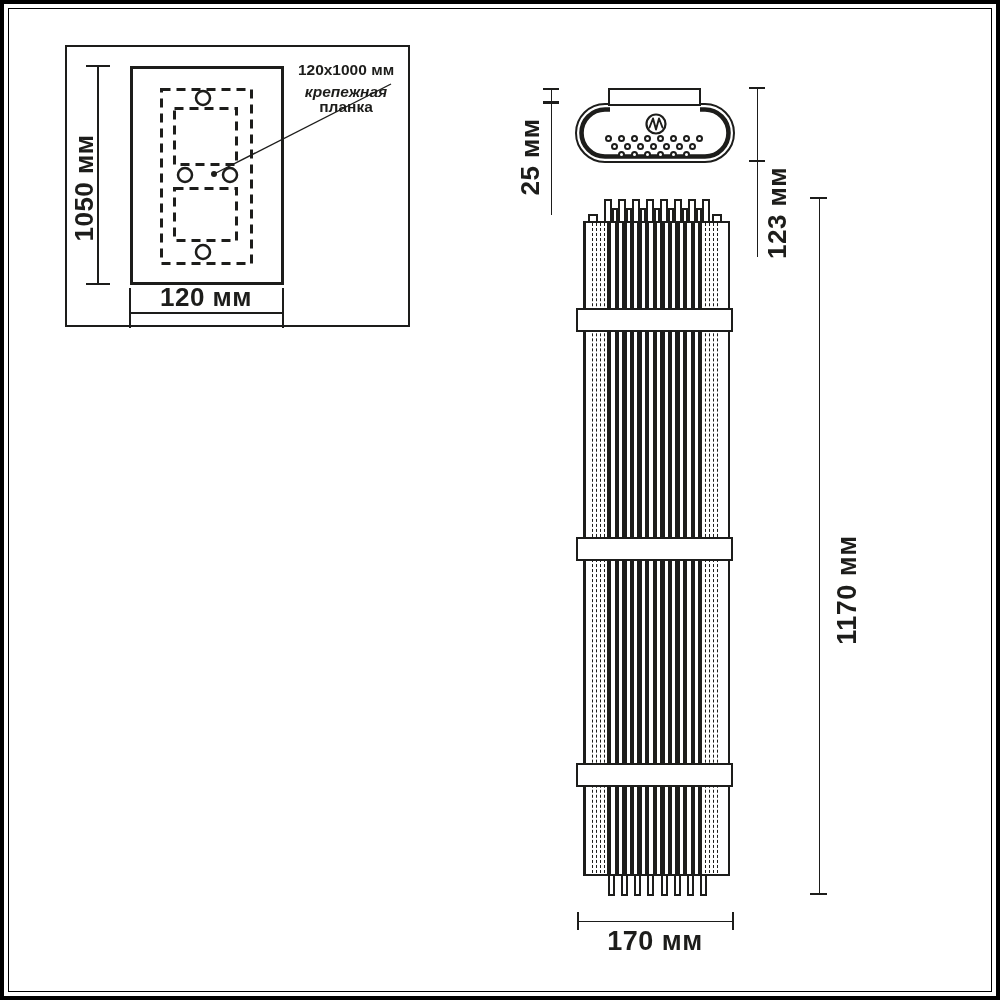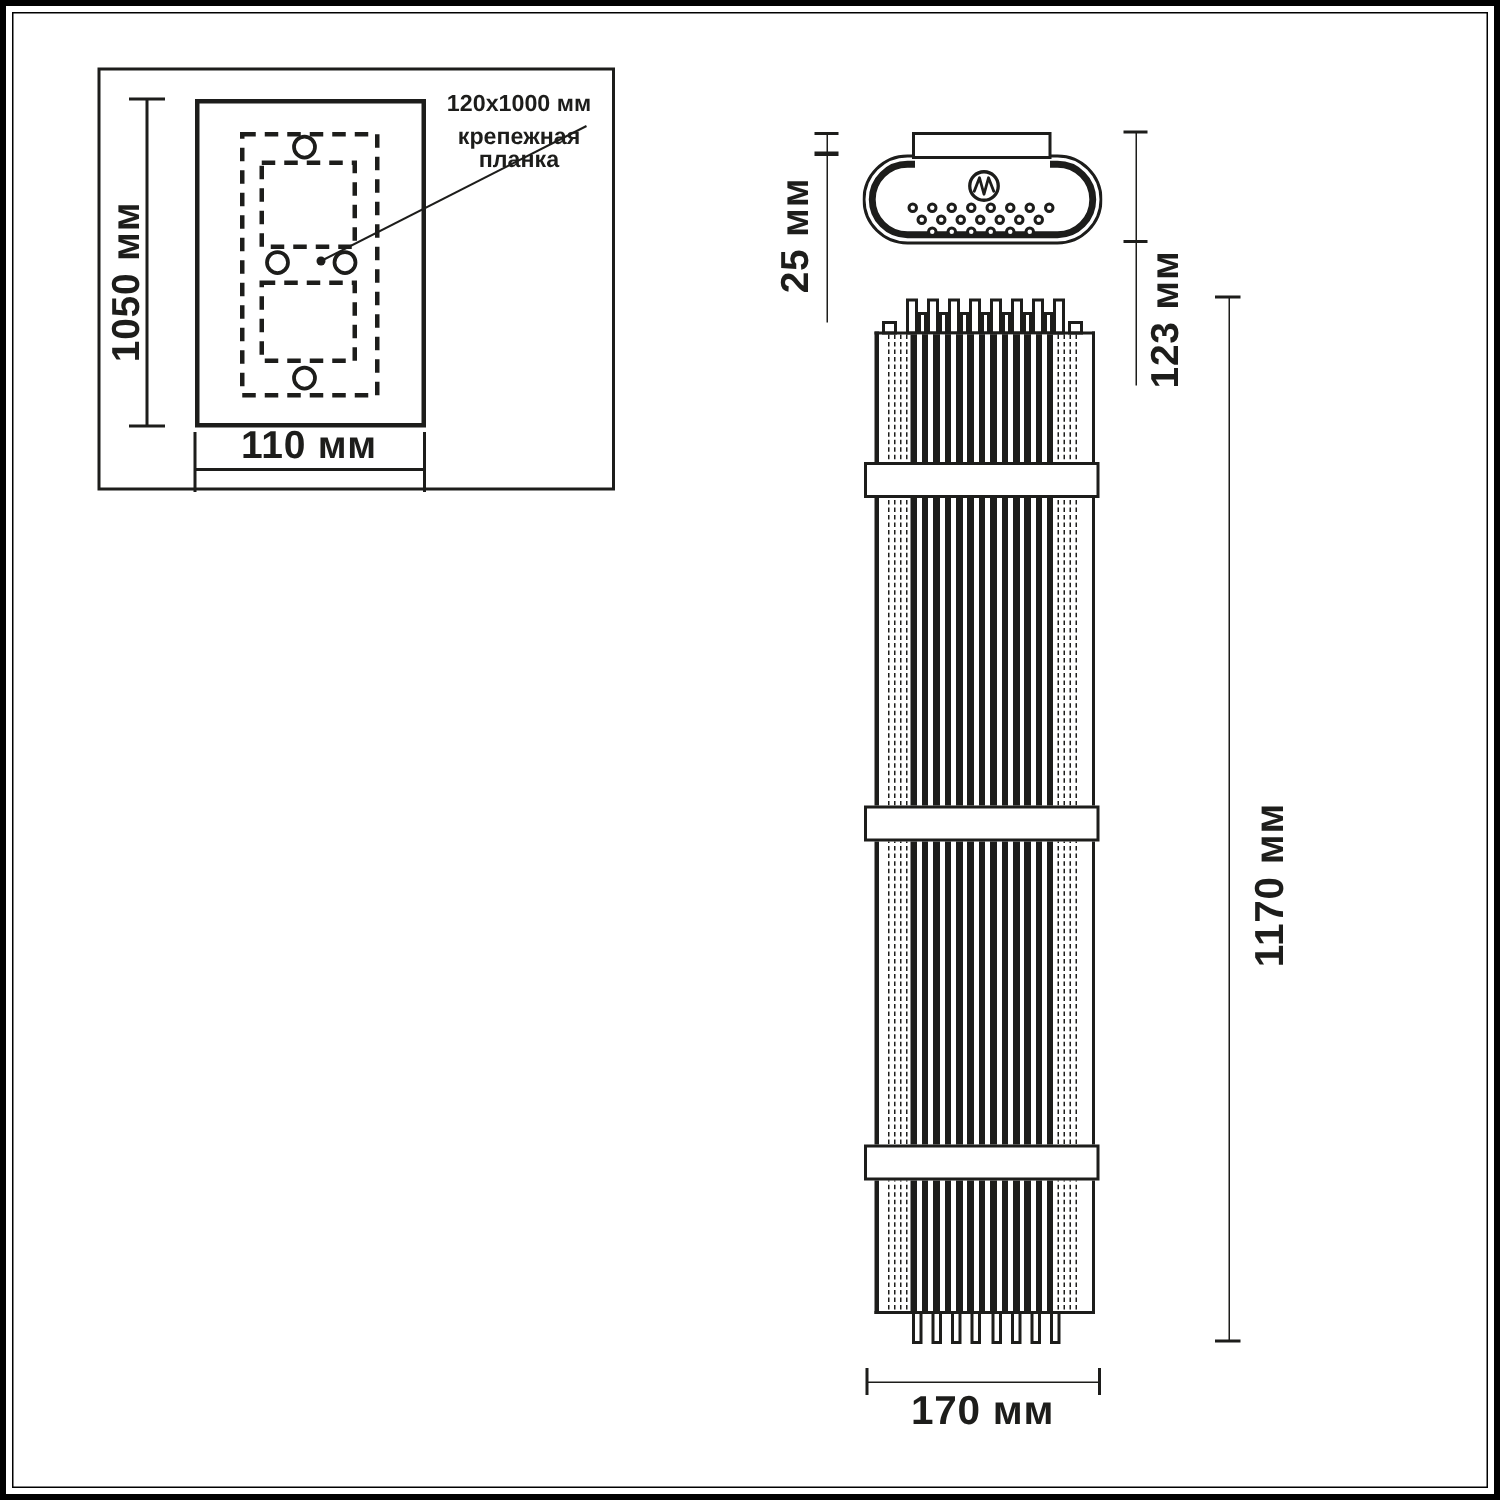--- a/index.html
+++ b/index.html
@@ -40,33 +40,33 @@
     <circle cx="138" cy="53" r="7" fill="#fff" stroke="#1d1d1b" stroke-width="2.5"></circle>
     <circle cx="120" cy="130" r="7" fill="#fff" stroke="#1d1d1b" stroke-width="2.5"></circle>
     <circle cx="165" cy="130" r="7" fill="#fff" stroke="#1d1d1b" stroke-width="2.5"></circle>
     <circle cx="138" cy="207" r="7" fill="#fff" stroke="#1d1d1b" stroke-width="2.5"></circle>
     <circle cx="149" cy="129" r="3" fill="#1d1d1b"></circle>
     <line x1="149" y1="129" x2="326" y2="39" stroke="#1d1d1b" stroke-width="1.4"></line>
   </svg>
 
   <div class="annot">
     <div>120x1000 мм</div>
-    <div style="margin-top:7px;">крепежная</div>
+    <div style="margin-top:7px;font-style:italic;">крепежная</div>
     <div>планка</div>
   </div>
 
   <div class="ln" style="left:97px;top:66px;width:1.5px;height:218px;"></div>
   <div class="ln" style="left:86px;top:64.8px;width:24px;height:2.5px;"></div>
   <div class="ln" style="left:86px;top:282.8px;width:24px;height:2.5px;"></div>
   <div class="vlabel" style="left:84px;top:188px;">1050 мм</div>
 
   <div class="ln" style="left:130px;top:312px;width:153px;height:1.5px;"></div>
   <div class="ln" style="left:129px;top:288px;width:2px;height:40px;"></div>
   <div class="ln" style="left:281.5px;top:288px;width:2px;height:40px;"></div>
-  <div class="hlabel" style="left:206px;top:297px;">110 мм</div>
+  <div class="hlabel" style="left:206px;top:297px;">120 мм</div>
 
   <svg class="abs" style="left:575px;top:88px;" width="160" height="76" viewBox="0 0 160 76">
     <rect x="1" y="16" width="158" height="58" rx="29" fill="#fff" stroke="#1d1d1b" stroke-width="2"></rect>
     <rect x="6.5" y="21.5" width="147" height="47" rx="23.5" fill="none" stroke="#1d1d1b" stroke-width="4.6"></rect>
     <rect x="35" y="17.5" width="90" height="9" fill="#fff"></rect>
     <rect x="34" y="1" width="91" height="16" fill="#fff" stroke="#1d1d1b" stroke-width="2"></rect>
     <circle cx="81" cy="36" r="9.5" fill="#fff" stroke="#1d1d1b" stroke-width="2.2"></circle>
     <polyline points="74.5,39.5 78,30.5 81,41.5 84,30.5 87.5,39.5" fill="none" stroke="#1d1d1b" stroke-width="1.9" stroke-linejoin="round" stroke-linecap="round"></polyline>
   </svg>
 

